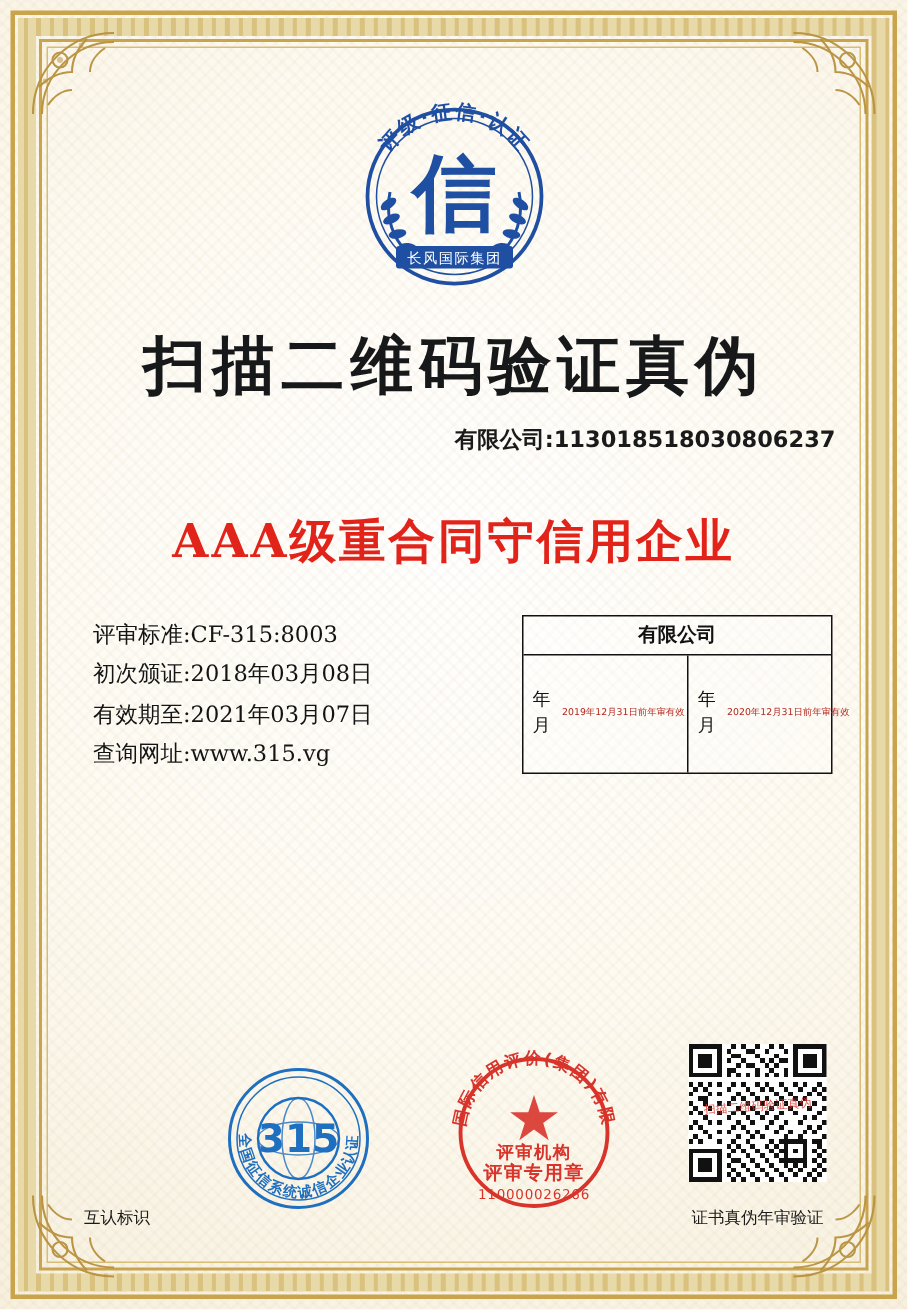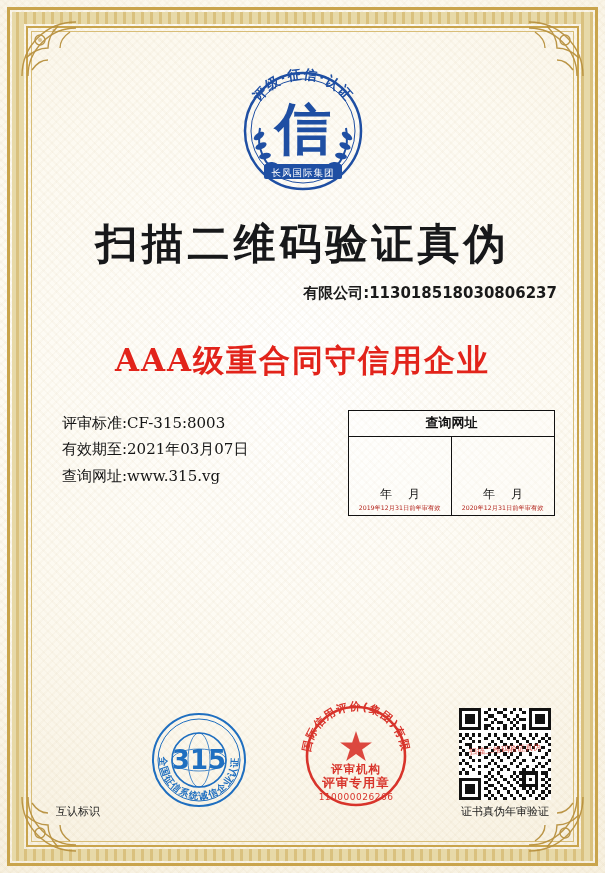--- a/index.html
+++ b/index.html
@@ -186,21 +186,21 @@
     color: #111;
   }
   .annual .annual-cells {
     display: flex;
     height: 78px;
   }
   .annual .cell {
     flex: 1 1 50%;
     position: relative;
     display: flex;
-    flex-direction: column;
+    flex-direction: row;
     justify-content: flex-end;
     align-items: center;
     padding-bottom: 2px;
   }
   .annual .cell + .cell { border-left: 1.5px solid #111; }
   .annual .cell .ym {
     font-family: "DejaVu Sans", "Liberation Sans", sans-serif;
     font-size: 12px;
     color: #111;
     letter-spacing: 6px;
@@ -227,21 +227,21 @@
     padding: 0 14px 0 16px;
     box-sizing: border-box;
   }
 
   .seal-block {
     display: flex;
     flex-direction: column;
     align-items: center;
   }
   .seal-caption {
-    margin-top: 4px;
+    margin-top: 16px;
     font-family: "DejaVu Sans", "Liberation Sans", sans-serif;
     font-size: 11px;
     color: #1a1a1a;
     white-space: nowrap;
   }
 
   .cf-badge {
     width: 84px;
     height: 40px;
     border: 2px solid #1f4fa3;
@@ -386,29 +386,32 @@
 
 
     <div class="award">AAA级重合同守信用企业</div>
 
     <div class="mid-row">
       <div class="details">
         <div class="row">
           <span>评审标准:</span><span>CF-315:8003</span>
         </div>
         <div class="row">
+          <span>初次颁证:</span><span>2018年03月08日</span>
+        </div>
+        <div class="row">
           <span>有效期至:</span><span>2021年03月07日</span>
         </div>
         <div class="row">
           <span>查询网址:</span><span>www.315.vg</span>
         </div>
       </div>
 
       <div class="annual">
-        <div class="annual-title">查询网址</div>
+        <div class="annual-title">有限公司</div>
         <div class="annual-cells">
           <div class="cell">
             <div class="ym">年 月</div>
             <div class="note">2019年12月31日前年审有效</div>
           </div>
           <div class="cell">
             <div class="ym">年 月</div>
             <div class="note">2020年12月31日前年审有效</div>
           </div>
         </div>

